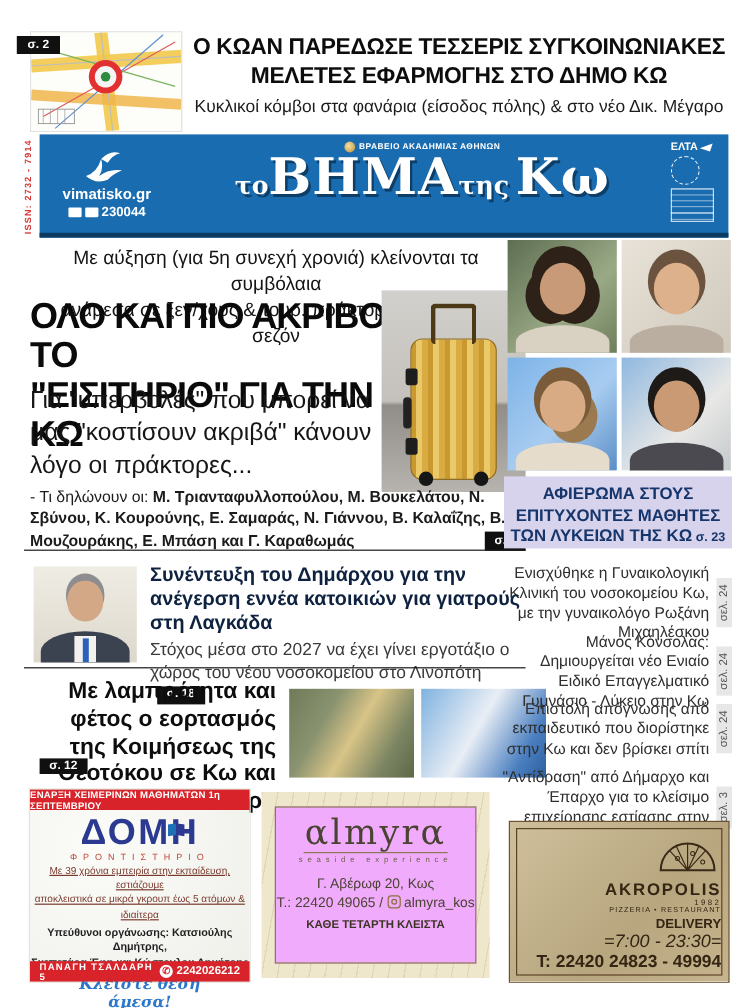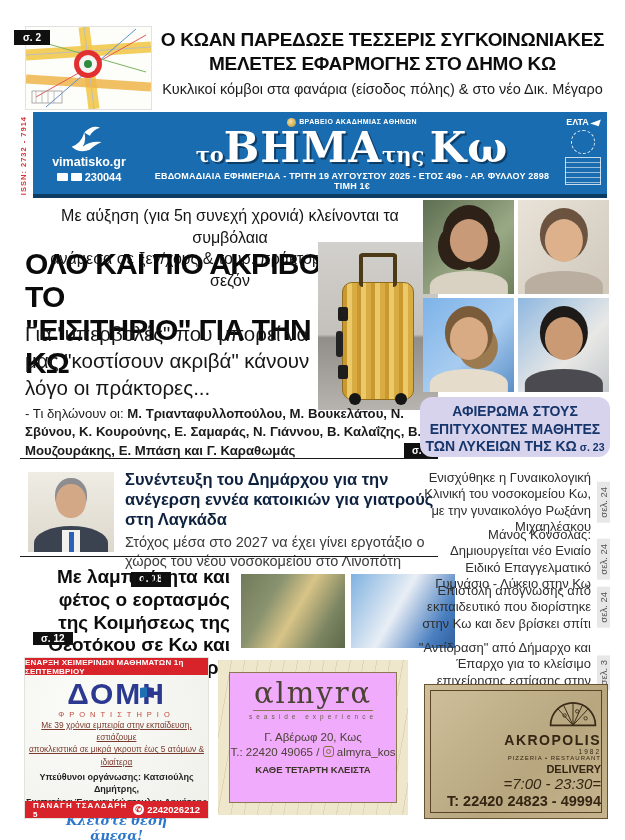--- a/index.html
+++ b/index.html
@@ -29,21 +29,21 @@
   #mast-center{flex:1;text-align:center;position:relative;padding-top:6px;}
   #award-row{color:#fff;font-size:7px;font-weight:bold;letter-spacing:0.4px;}
   .laurel{display:inline-block;width:9px;height:9px;border-radius:50%;
           background:radial-gradient(circle at 40% 40%,#f4e3a1,#b98c2e);vertical-align:middle;margin-right:3px;}
   #mast-title{line-height:1;margin-top:0px;white-space:nowrap;
               font-family:"DejaVu Serif",serif;font-weight:bold;color:#fff;
               text-shadow:2px 2px 0 #0e3d66;}
   .t-small{font-size:21px;}
   .t-big{font-size:42px;letter-spacing:1px;}
   #issue-line{position:absolute;bottom:3px;width:100%;color:#fff;font-size:9px;font-weight:bold;letter-spacing:0.2px;}
-  #mast-right{width:48px;display:flex;flex-direction:column;align-items:center;gap:3px;padding-top:5px;}
+  #mast-right{width:48px;display:flex;flex-direction:column;align-items:flex-start;gap:3px;padding-top:5px;}
   #elta-name{color:#fff;font-size:9px;font-weight:bold;}
   .wing{display:inline-block;width:0;height:0;border-left:9px solid transparent;
         border-bottom:7px solid #fff;transform:rotate(18deg);margin-left:2px;}
   #stamp{width:22px;height:22px;border-radius:50%;border:1px dashed rgba(255,255,255,0.85);}
   #elta-box{width:34px;height:26px;border:1px solid rgba(255,255,255,0.75);
             background:repeating-linear-gradient(180deg,transparent 0 4px,rgba(255,255,255,0.55) 4px 5px);}
 
   
   #kicker{left:30px;top:205px;width:400px;text-align:center;font-size:16px;line-height:1.35;color:#141414;}
   #lead-h{left:25px;top:247px;width:300px;font-size:30px;font-weight:bold;letter-spacing:-0.8px;
@@ -87,21 +87,21 @@
   #fest-photo-1{left:216px;background:linear-gradient(120deg,#6f7a5a 0%,#8a936f 30%,#d8c487 52%,#7d8663 78%,#5d6848 100%);}
   #fest-photo-2{left:326px;background:linear-gradient(120deg,#7fb2e0 0%,#e9eef5 45%,#4a7fc0 80%,#2f5f9e 100%);}
 
   
   .portrait{position:absolute;width:91px;height:94px;overflow:hidden;}
   .portrait .face{position:absolute;left:50%;top:20%;transform:translateX(-50%);
       width:42%;height:46%;border-radius:50%;}
   .portrait .body{position:absolute;left:50%;bottom:-6%;transform:translateX(-50%);
       width:86%;height:30%;border-radius:50% 50% 0 0;}
   #tribute{left:420px;top:397px;width:190px;height:54px;background:#d8d3ec;
-           text-align:center;color:#15356b;font-weight:bold;font-size:14px;line-height:1.25;padding-top:6px;border-radius:12px;}
+           text-align:center;color:#15356b;font-weight:bold;font-size:14px;line-height:1.25;padding-top:6px;}
   #trib-ref{font-size:10.5px;margin-left:3px;}
   .side-item{position:absolute;left:418px;width:192px;display:flex;align-items:center;}
   .side-text{flex:1;text-align:right;font-size:13px;line-height:1.25;color:#2e2e2e;}
   .side-badge{writing-mode:vertical-rl;transform:rotate(180deg);background:#e7e7e7;color:#555;
               font-size:9.5px;padding:5px 1px;margin-left:6px;white-space:nowrap;}
 
   
   #ad-domi{left:25px;top:658px;width:183px;height:160px;background:
      radial-gradient(circle at 30% 30%,#fbfbf8,#efefea);box-shadow:0 0 0 1px #e3e3de;}
   #domi-banner{height:17px;background:#d8232a;color:#fff;font-size:8px;font-weight:bold;
@@ -199,21 +199,20 @@
           <span>230044</span>
         </div>
       </div>
       <div id="mast-center">
         <div id="award-row">
           <span class="laurel"></span><span>ΒΡΑΒΕΙΟ ΑΚΑΔΗΜΙΑΣ ΑΘΗΝΩΝ</span>
         </div>
         <div id="mast-title">
           <span class="t-small">το</span><span class="t-big">ΒΗΜΑ</span><span class="t-small">της</span> <span class="t-big">Κω</span>
         </div>
-        <div id="issue-line">ΕΒΔΟΜΑΔΙΑΙΑ ΕΦΗΜΕΡΙΔΑ - ΤΡΙΤΗ 19 ΑΥΓΟΥΣΤΟΥ 2025 - ΕΤΟΣ 49ο - ΑΡ. ΦΥΛΛΟΥ 2898 ΤΙΜΗ 1€</div>
       </div>
       <div id="mast-right">
         <div id="elta-name"><span>ΕΛΤΑ</span><span class="wing"></span></div>
         <div id="stamp"></div>
         <div id="elta-box"></div>
       </div>
     </div>
   </div>
 
   <div id="kicker" class="abs">

